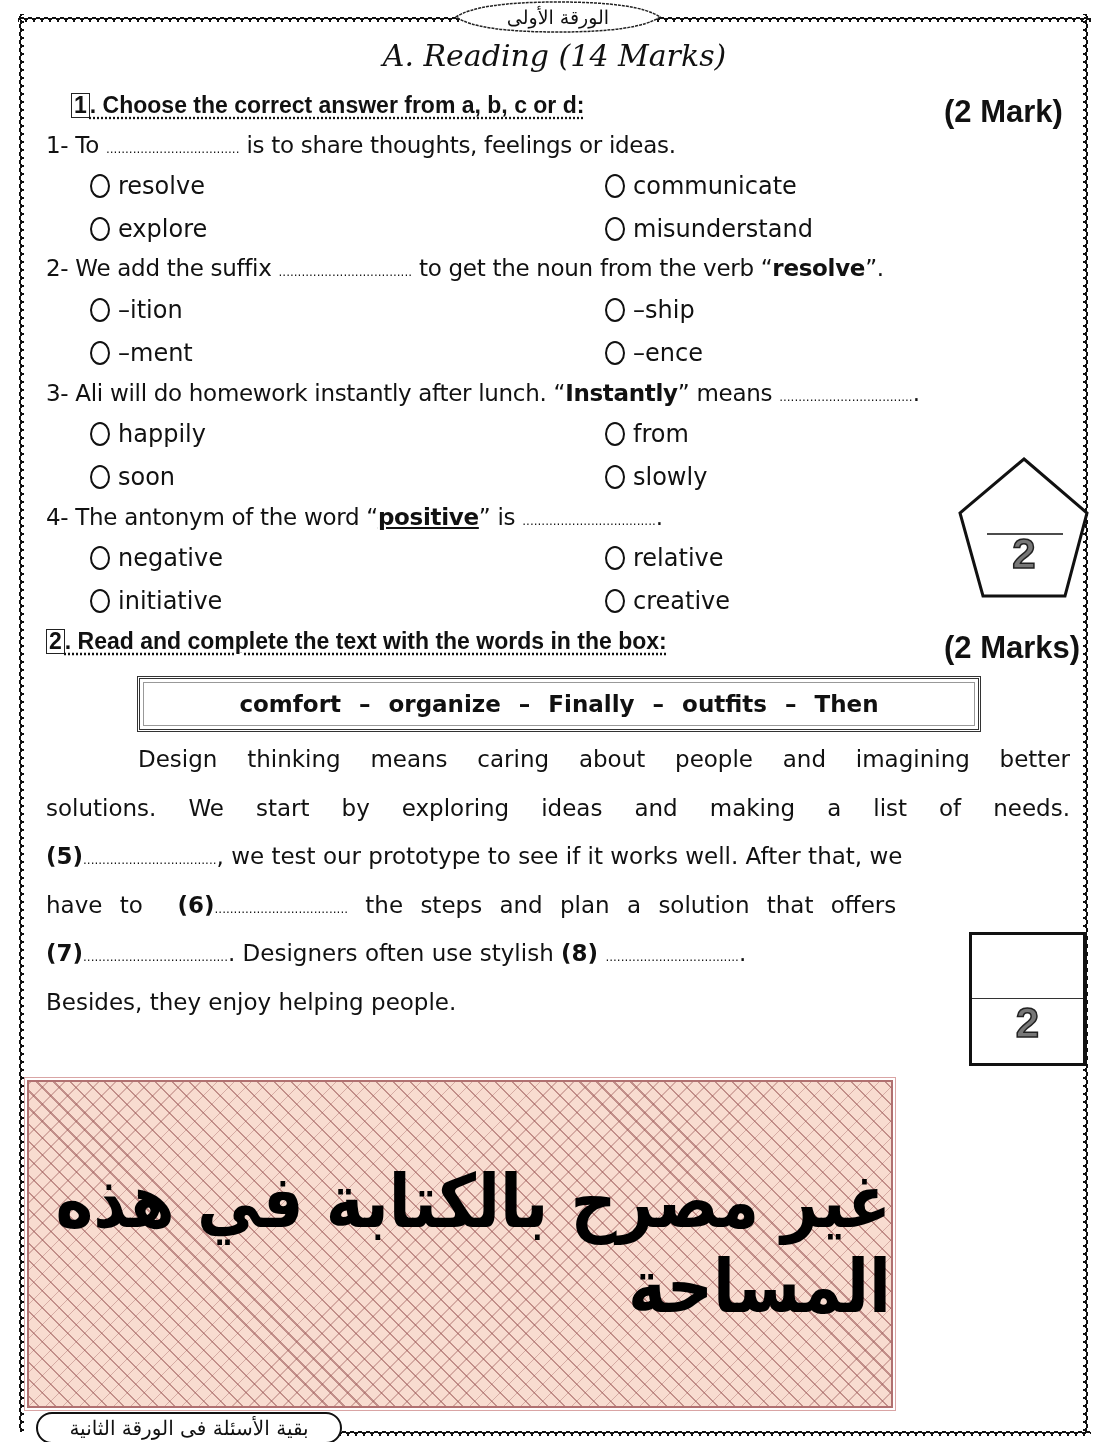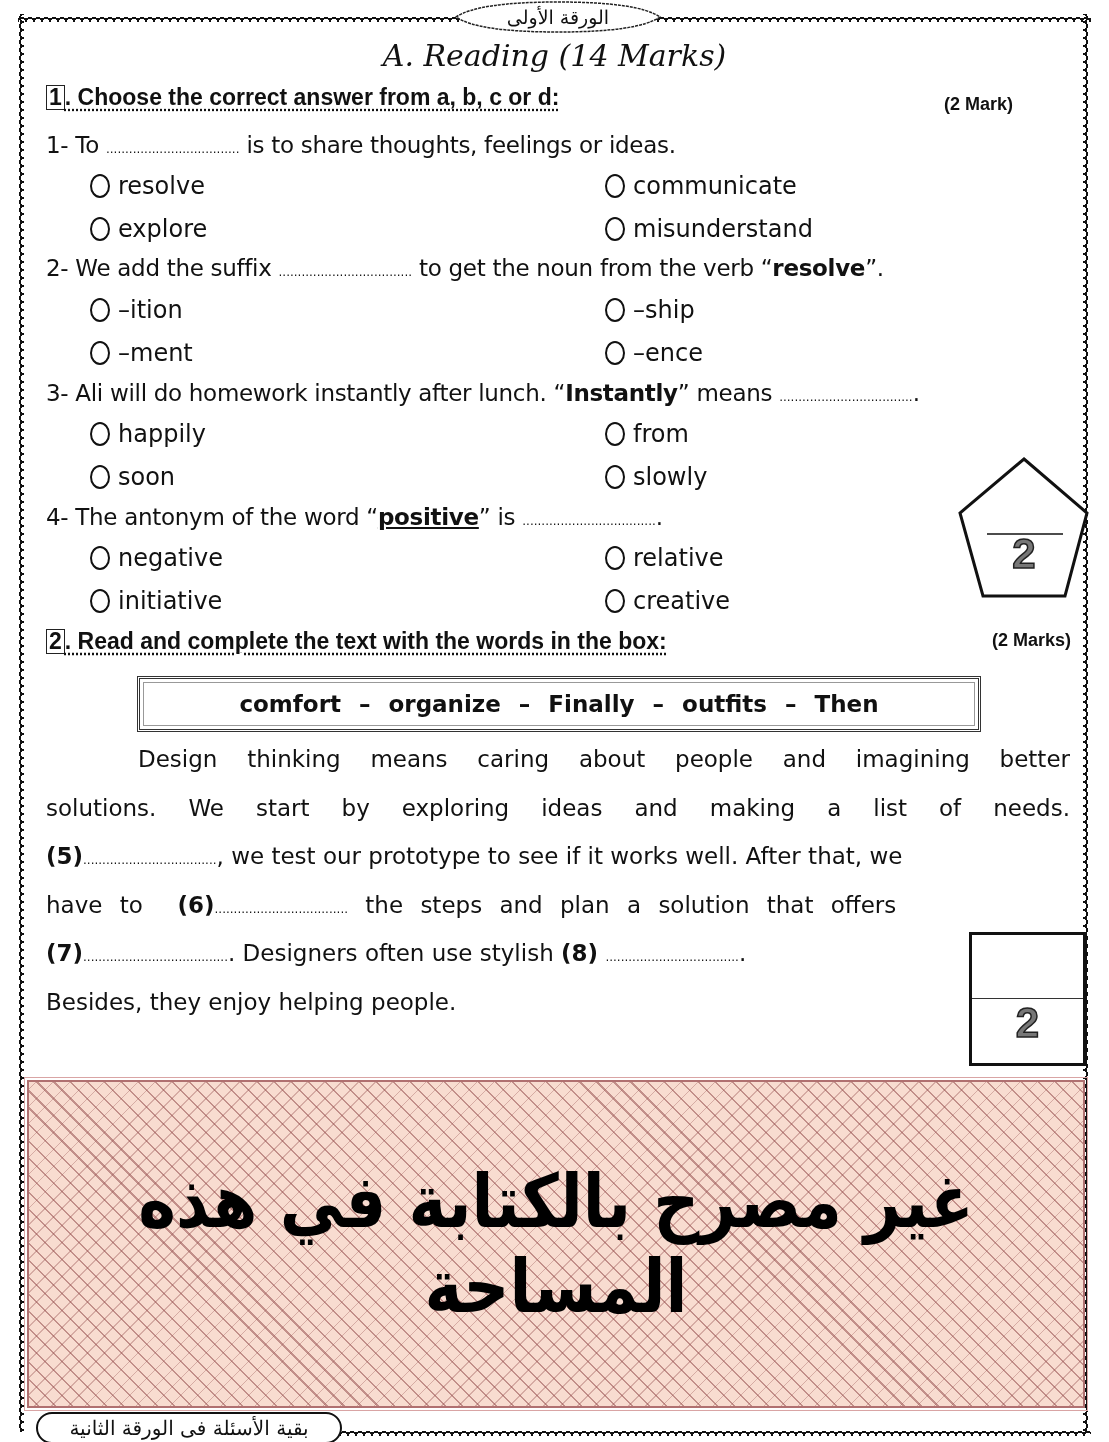--- a/index.html
+++ b/index.html
@@ -33,21 +33,21 @@
       position: absolute; left: 0; right: 0; top: 38px; text-align: center;
       font-family: "DejaVu Serif", serif; font-style: italic; font-size: 30px;
     }
 
     .q-heading {
       position: absolute; left: 46px; font-family: "Liberation Sans", sans-serif;
       font-weight: bold; font-size: 23px; text-decoration: underline dotted; text-underline-offset: 4px;
     }
     .q-num-box { display: inline-block; border: 1.5px solid #222; padding: 0 2px; line-height: 1; }
     .q-marks {
-      position: absolute; font-family: "Liberation Sans", sans-serif; font-weight: bold; font-size: 18px;
+      position: absolute; font-family: "Liberation Sans", sans-serif; font-weight: bold; font-size: 31px;
     }
 
     .line {
       position: absolute; left: 46px; font-family: "DejaVu Sans", sans-serif; font-size: 23px;
       letter-spacing: -0.3px; white-space: nowrap;
     }
     .line b { font-weight: bold; }
     .dots { letter-spacing: 0; font-size: 12px; vertical-align: baseline; }
 
     .opt {
@@ -83,27 +83,27 @@
       border: 3px solid #111;
     }
     .score-box .divider { position: absolute; left: 0; right: 0; top: 63px; border-top: 1.5px solid #333; }
     .score-box .num {
       position: absolute; left: 0; right: 0; top: 64px; text-align: center;
       font-family: "Liberation Sans", sans-serif; font-weight: bold; font-size: 42px;
       color: #777; -webkit-text-stroke: 1.5px #222;
     }
 
     .no-write {
-      position: absolute; left: 27px; top: 1080px; width: 1058px; height: 328px;
+      position: absolute; left: 27px; top: 1080px; width: 866px; height: 328px;
       border: 2px solid #b07070; outline: 1px solid #d9a4a4; outline-offset: 2px;
       background-color: #f8dcd0;
       background-image:
         repeating-linear-gradient(45deg, transparent 0 6px, rgba(150,80,80,0.55) 6px 7.5px, transparent 7.5px 12px),
         repeating-linear-gradient(-45deg, transparent 0 9px, rgba(150,80,80,0.35) 9px 10px, transparent 10px 12px);
-      display: flex; align-items: center; justify-content: center; text-align: center;
+      display: flex; align-items: center; justify-content: center;
     }
     .no-write span {
       font-family: "DejaVu Sans", sans-serif; font-weight: bold; font-size: 64px; color: #000;
       direction: rtl; letter-spacing: 0; transform: scaleY(1.15);
     }
 
     .footer-badge {
       position: absolute; left: 36px; top: 1412px; width: 306px; height: 32px;
       border: 2px solid #111; border-radius: 18px; background: #fff;
       display: flex; align-items: center; justify-content: center;
@@ -119,21 +119,21 @@
 <div class="frame-bottom"></div>
 
 <div class="page-badge">
   <svg width="220" height="34">
     <path d="M8 17 Q30 2 110 2 Q190 2 212 17 Q190 32 110 32 Q30 32 8 17 Z" fill="#fff" stroke="#222" stroke-width="1.5" stroke-dasharray="3 1"></path>
   </svg>
   <span>الورقة الأولى</span>
 </div>
 <div class="section-title">A. Reading (14 Marks)</div>
 
-<div class="q-heading" style="top:84px;">
+<div class="q-heading" style="top:92px;margin-left:25px;">
   <span class="q-num-box">1</span><span>. Choose the correct answer from a, b, c or d:</span>
 </div>
 <div class="q-marks" style="left:944px; top:94px;">(2 Mark)</div>
 
 <div class="line" style="top:132px;">
   <span>1- To </span><span class="dots">...................................</span><span> is to share thoughts, feelings or ideas.</span>
 </div>
 <div class="opt" style="left:90px; top:172px;">
     <span class="radio"></span>
     <span>resolve</span>
@@ -213,21 +213,21 @@
 
 <svg class="pentagon" width="135" height="150">
   <polygon points="67,3 130,57 108,140 26,140 3,57" fill="#fff" stroke="#111" stroke-width="3"></polygon>
   <line x1="30" y1="78" x2="106" y2="78" stroke="#111" stroke-width="1.5"></line>
 </svg>
 <div class="pent-num">2</div>
 
 <div class="q-heading" style="top:628px;">
   <span class="q-num-box">2</span><span>. Read and complete the text with the words in the box:</span>
 </div>
-<div class="q-marks" style="left:992px; top:630px;">(2 Marks)</div>
+<div class="q-marks" style="left:944px; top:630px;">(2 Marks)</div>
 
 <div class="word-box">
   <span>comfort</span>
   <span>–</span>
   <span>organize</span>
   <span>–</span>
   <span>Finally</span>
   <span>–</span>
   <span>outfits</span>
   <span>–</span>

